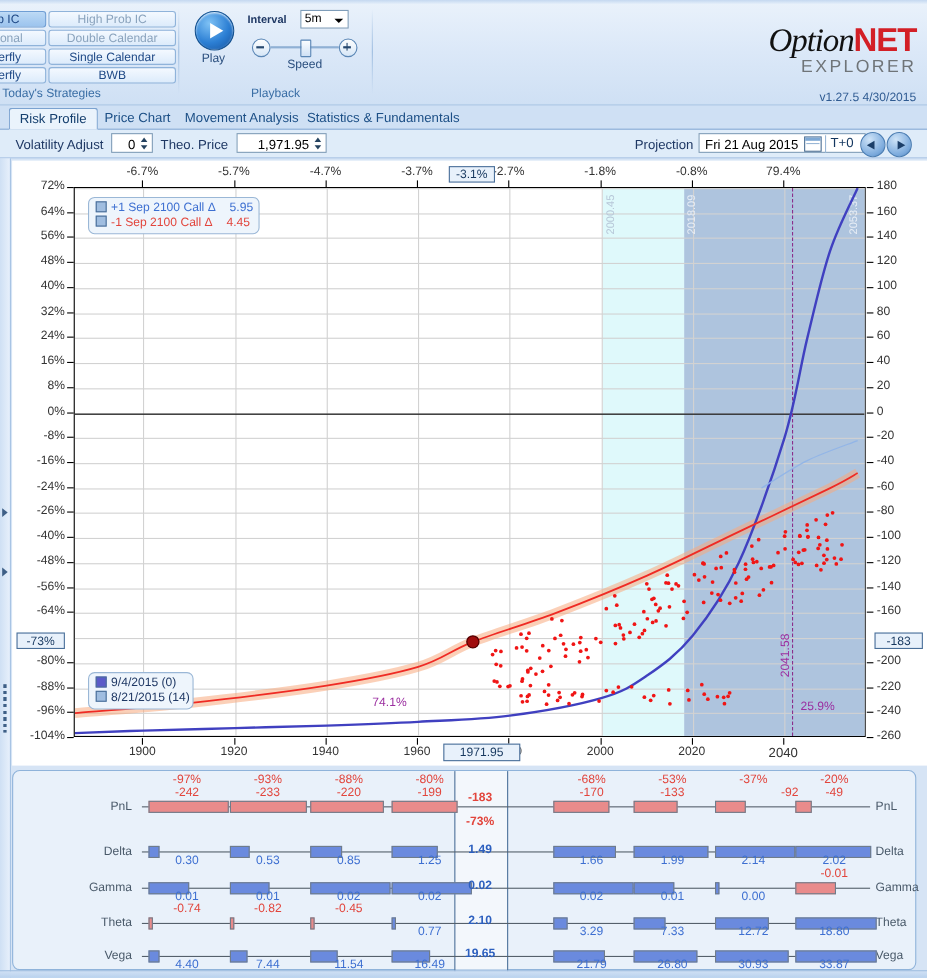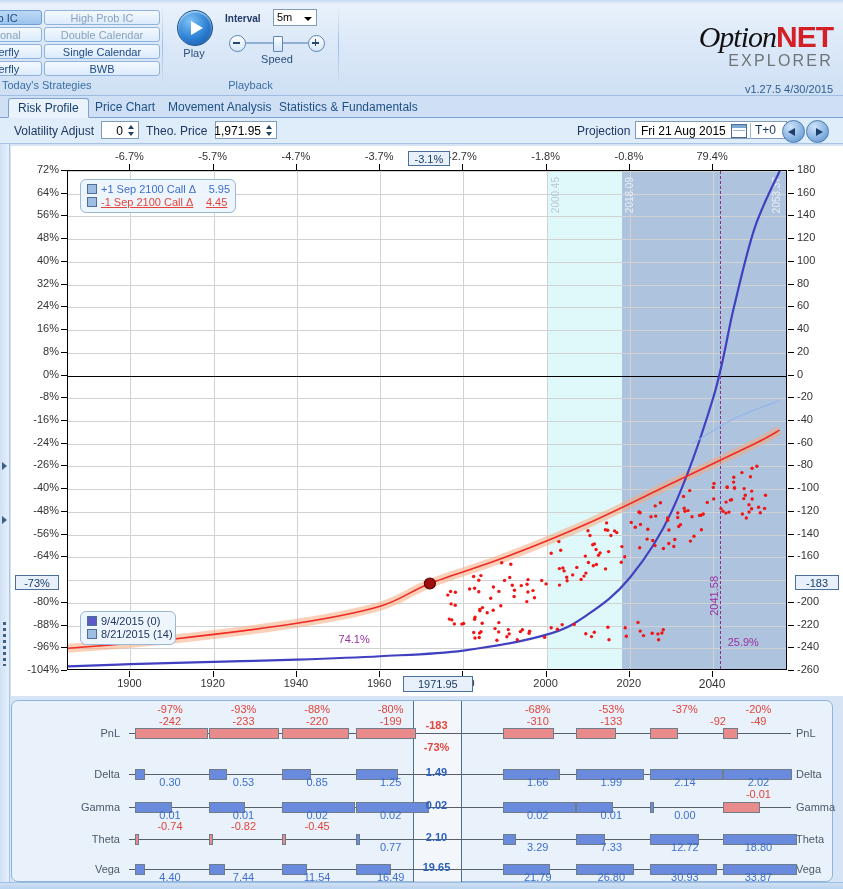--- a/index.html
+++ b/index.html
@@ -129,21 +129,21 @@
   .ylabL{position:absolute;right:62px;width:60px;text-align:right;font-size:11px;color:#333;}
   .axis-hl{position:absolute;height:15px;line-height:14px;font-size:11px;
     background:#e8f1fb;border:1px solid #4a6f99;box-sizing:border-box;color:#17385f;text-align:center;}
 
   .legend{position:absolute;border:1px solid #9ab7d6;border-radius:6px;
     background:#eef5fc;padding:3px 6px;box-sizing:border-box;}
   .lrow{height:13px;line-height:13px;font-size:11px;white-space:nowrap;}
   .lsw{display:inline-block;width:8px;height:8px;border:1px solid #4a6f99;
     background:#9fbde0;margin-right:4px;vertical-align:-1px;}
   .lval{display:inline-block;width:34px;text-align:right;}
-  .blue{color:#3d6fd1;}.red{color:#e2453c;text-decoration:underline;}
+  .blue{color:#3d6fd1;}.red{color:#e2453c;}
 
   
   .greeks{position:absolute;left:11px;top:700px;width:822px;height:182px;
     border:1px solid #8fb3da;border-radius:7px;background:#e9f1fa;box-sizing:border-box;}
   .gname{position:absolute;font-size:11px;color:#4a5a6a;}
   .gtrack{position:absolute;left:117px;width:662px;height:1px;background:#55606b;}
   .gbar{position:absolute;height:11px;box-sizing:border-box;border:1px solid #6f7c8a;}
   .gbar.b{background:#6a8ade;}
   .gbar.r{background:#e98b8b;}
   .gval{position:absolute;font-size:11px;text-align:center;width:76px;}
@@ -216,21 +216,21 @@
 
   <div class="toolrow">
     <div class="lbl" style="left:14px;">Volatility Adjust</div>
     <div class="spin" style="left:101px;width:38px;">
       <div class="v">0</div>
       <div class="up"></div>
       <div class="dn"></div>
     </div>
 
     <div class="lbl" style="left:146px;">Theo. Price</div>
-    <div class="spin" style="left:215px;width:62px;">
+    <div class="spin" style="left:215px;width:82px;">
       <div class="v">1,971.95</div>
       <div class="up"></div>
       <div class="dn"></div>
     </div>
 
     <div class="lbl" style="left:577px;">Projection</div>
     <div class="projbox" style="left:635px;width:152px;">
       <div class="d">Fri 21 Aug 2015</div>
       <div class="cal-ic" style="left:95px;">
           <i></i>
@@ -649,21 +649,21 @@
       <div class="gval" style="left: 194.556px; top: 2px; color: rgb(226, 69, 60); width: 74px;">-93%</div>
       <div class="gval" style="left: 194.556px; top: 14px; color: rgb(226, 69, 60); width: 74px;">-233</div>
       <div class="gbar r" style="left: 270.1px; top: 27px; width: 66.5px;"></div>
       <div class="gval" style="left: 268.111px; top: 2px; color: rgb(226, 69, 60); width: 74px;">-88%</div>
       <div class="gval" style="left: 268.111px; top: 14px; color: rgb(226, 69, 60); width: 74px;">-220</div>
       <div class="gbar r" style="left: 343.7px; top: 27px; width: 60.2px;"></div>
       <div class="gval" style="left: 341.667px; top: 2px; color: rgb(226, 69, 60); width: 74px;">-80%</div>
       <div class="gval" style="left: 341.667px; top: 14px; color: rgb(226, 69, 60); width: 74px;">-199</div>
       <div class="gbar r" style="left: 490.8px; top: 27px; width: 51.4px;"></div>
       <div class="gval" style="left: 488.778px; top: 2px; color: rgb(226, 69, 60); width: 74px;">-68%</div>
-      <div class="gval" style="left: 488.778px; top: 14px; color: rgb(226, 69, 60); width: 74px;">-310</div>
+      <div class="gval" style="left: 488.778px; top: 14px; color: rgb(226, 69, 60); width: 74px;">-170</div>
       <div class="gbar r" style="left: 564.3px; top: 27px; width: 40.2px;"></div>
       <div class="gval" style="left: 562.333px; top: 2px; color: rgb(226, 69, 60); width: 74px;">-53%</div>
       <div class="gval" style="left: 562.333px; top: 14px; color: rgb(226, 69, 60); width: 74px;">-133</div>
       <div class="gbar r" style="left: 637.9px; top: 27px; width: 27.8px;"></div>
       <div class="gval" style="left: 635.889px; top: 2px; color: rgb(226, 69, 60); width: 74px;">-37%</div>
       <div class="gval" style="left: 669px; top: 14px; color: rgb(226, 69, 60); width: 74px;">-92</div>
       <div class="gbar r" style="left: 711.4px; top: 27px; width: 14.8px;"></div>
       <div class="gval" style="left: 709.444px; top: 2px; color: rgb(226, 69, 60); width: 74px;">-20%</div>
       <div class="gval" style="left: 709.444px; top: 14px; color: rgb(226, 69, 60); width: 74px;">-49</div>
       <div class="hl-val" style="left: 401px; top: 18px; color: rgb(226, 69, 60);">-183</div>

